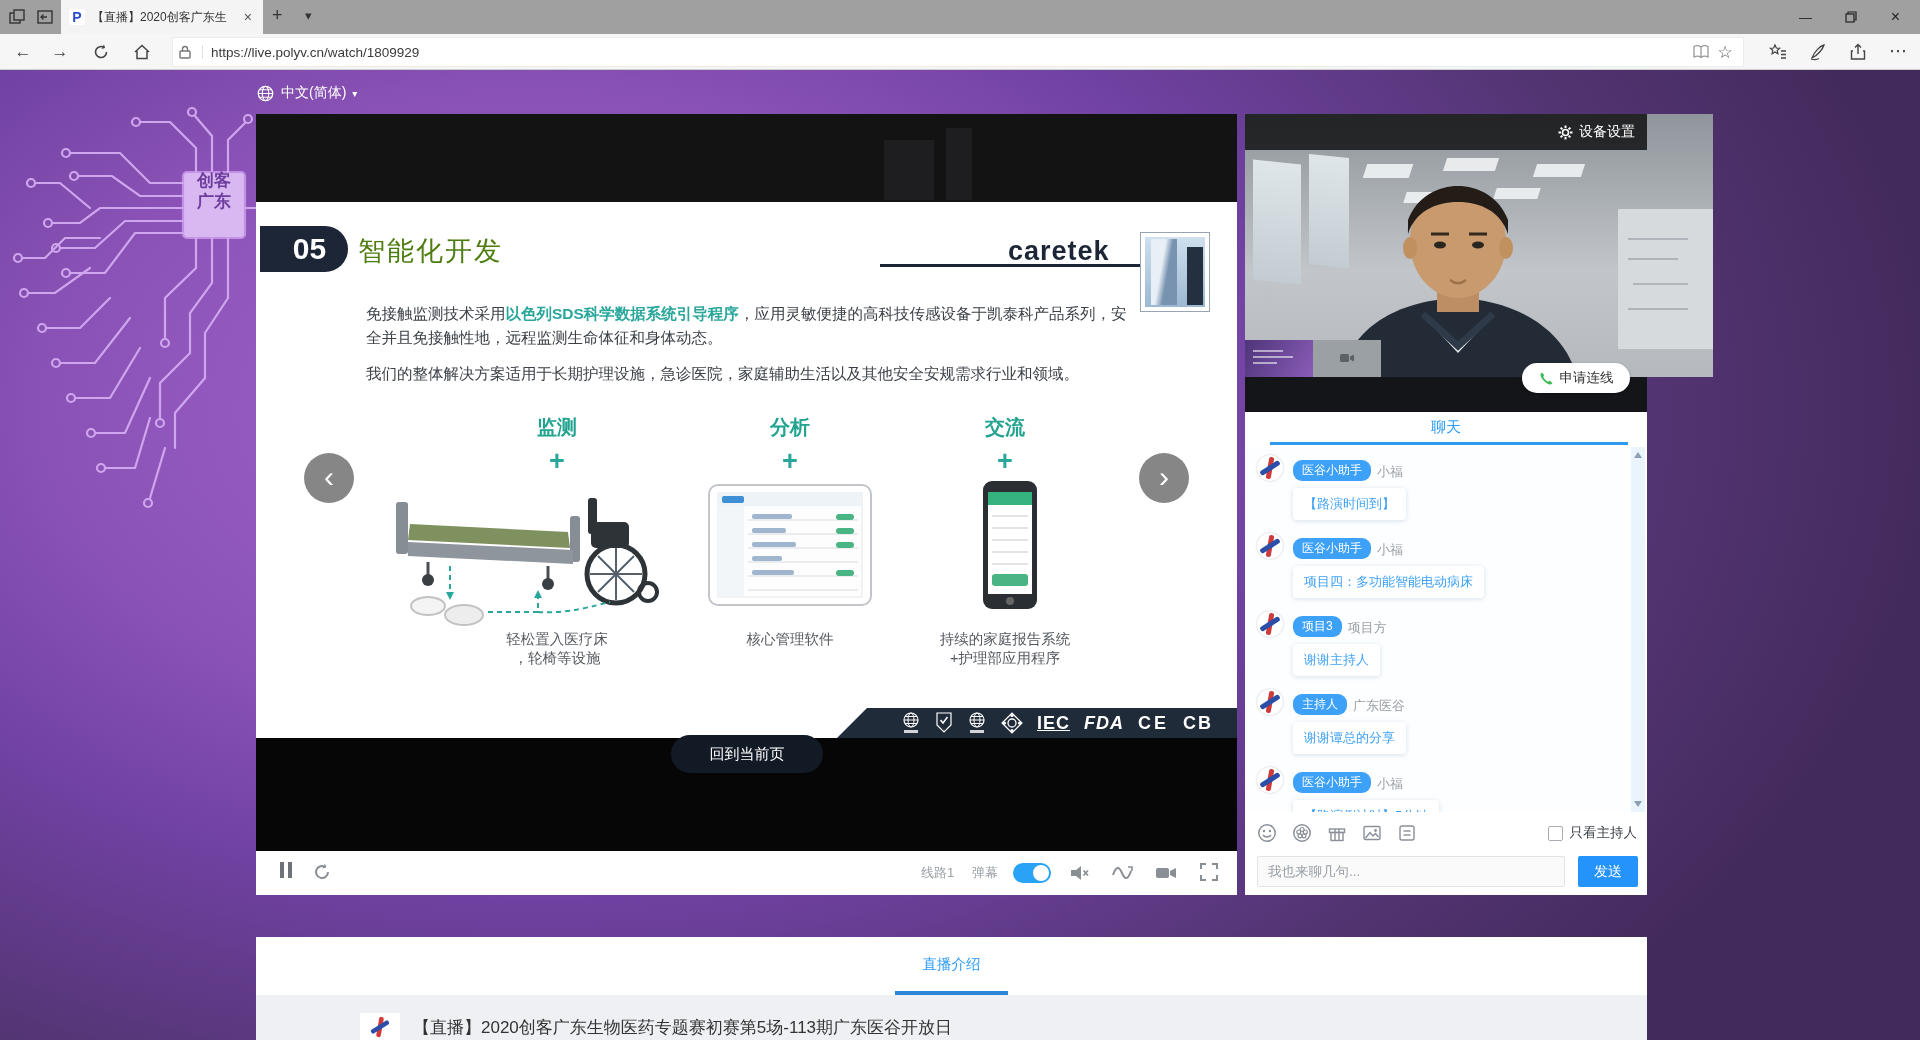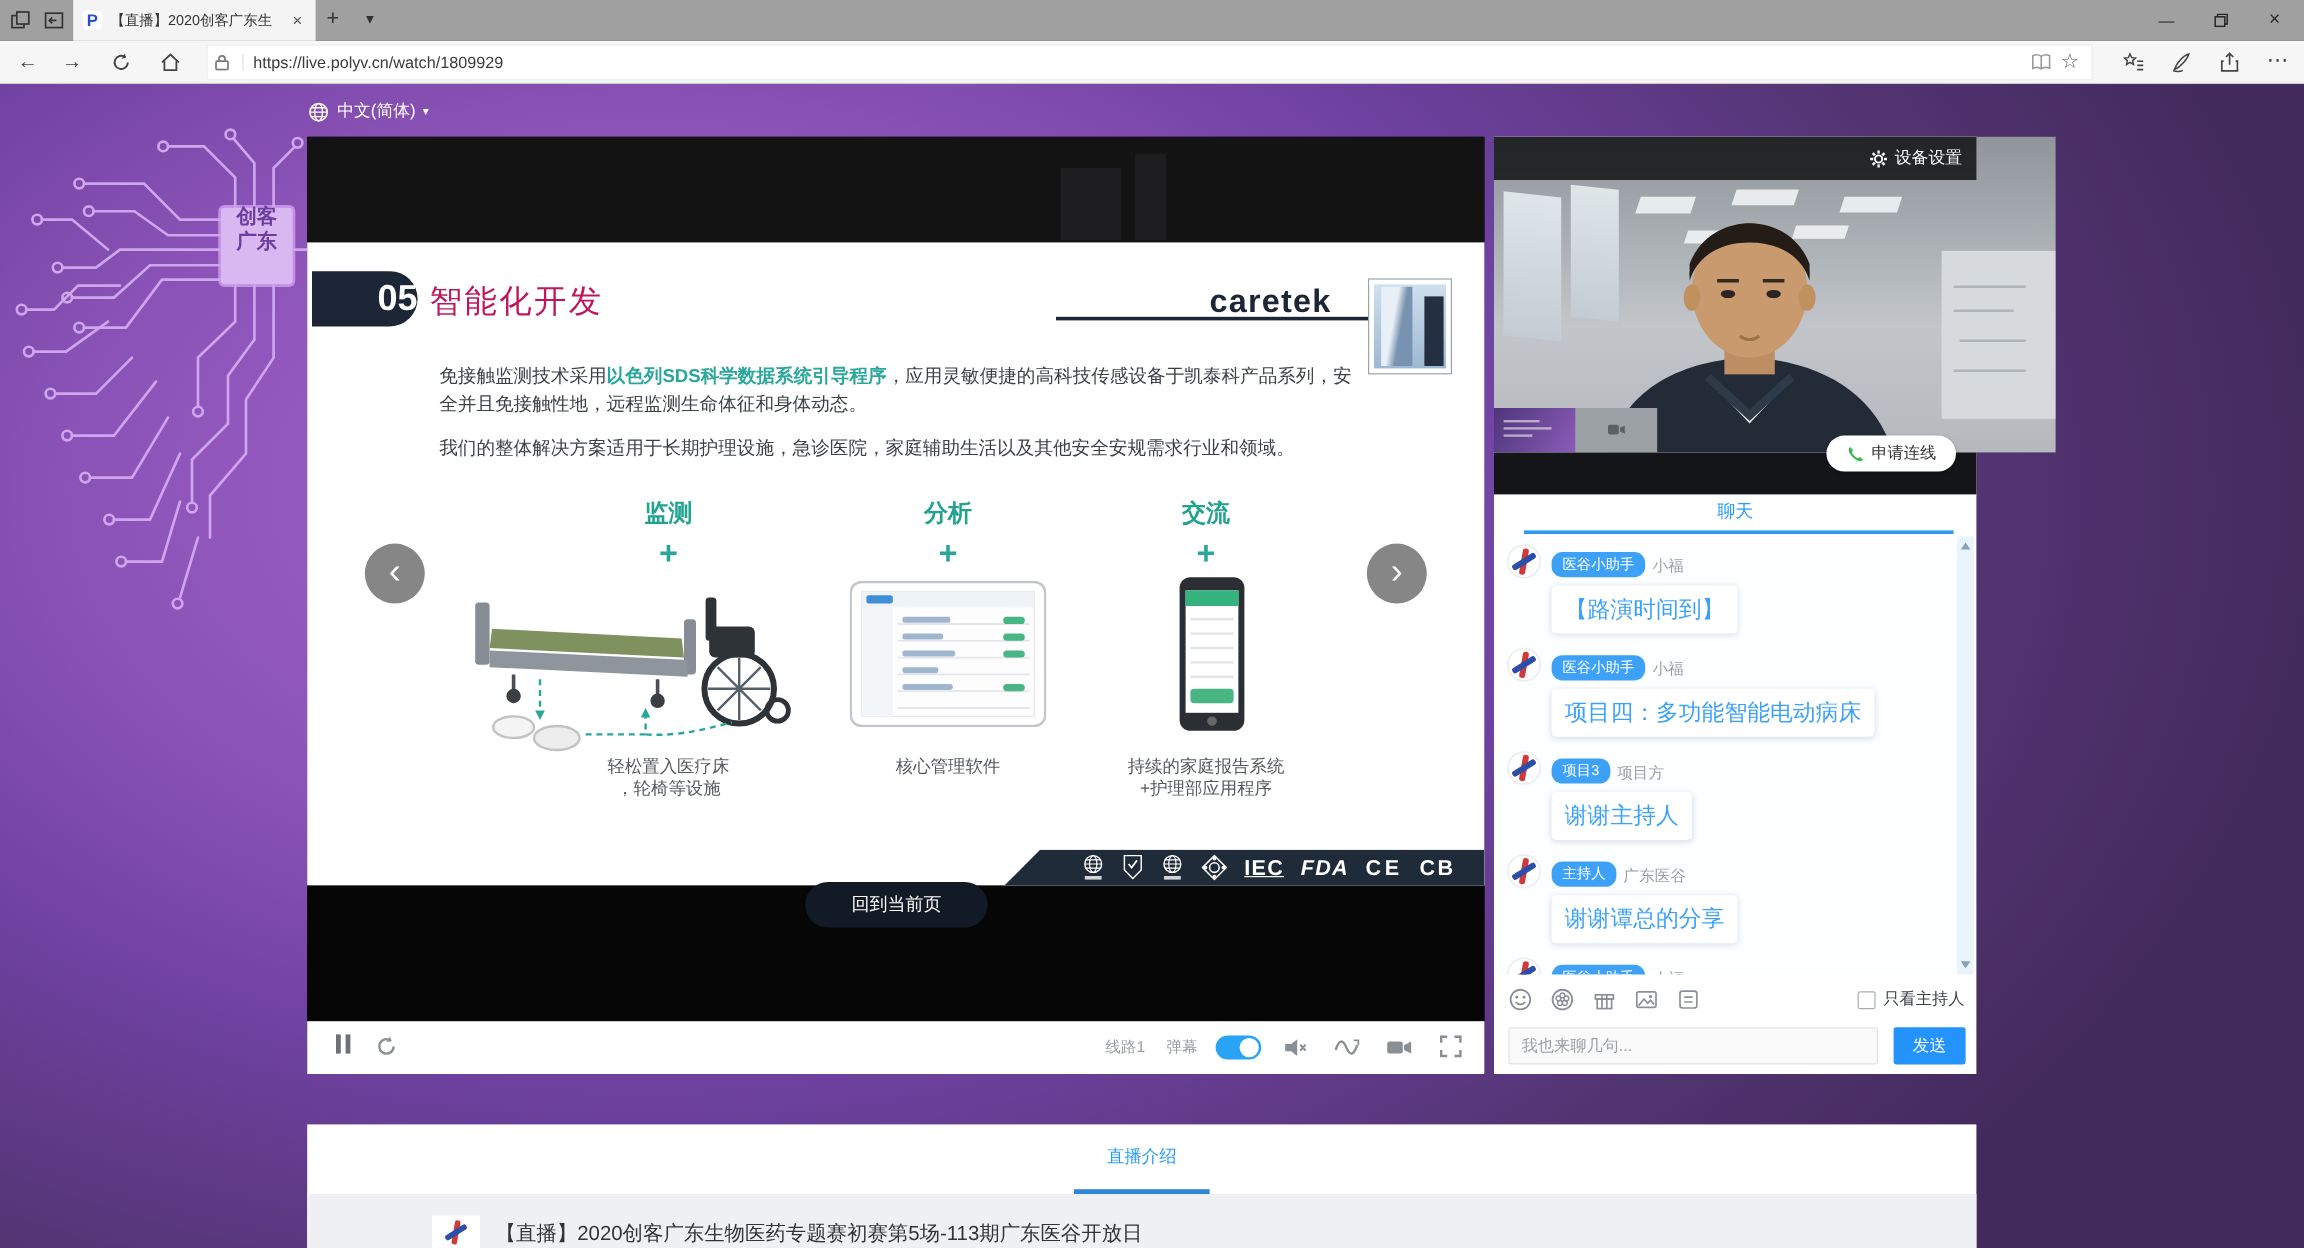--- a/index.html
+++ b/index.html
@@ -34,22 +34,22 @@
 
   .lang { position:absolute; left:257px; top:14px; display:flex; align-items:center; color:#fff; cursor:pointer; }
   .lang-label { font-size:14px; margin:0 6px 0 7px; }
   .lang-caret { font-size:10px; }
 
   
   .player { position:absolute; left:256px; top:44px; width:981px; height:781px; background:#000; }
   .vid-top { position:absolute; left:0; top:0; width:981px; height:88px; background:#131313; }
   .ghost { position:absolute; background:#1e1e20; }
   .slide { position:absolute; left:0; top:88px; width:981px; height:536px; background:#fff; overflow:hidden; }
-  .num-pill { position:absolute; left:4px; top:24px; width:88px; height:46px; background:#1c2636; border-radius:0 23px 23px 0; color:#fff; font-size:30px; font-weight:bold; text-align:right; line-height:46px;padding-left:11px; }
-  .slide-title { position:absolute; left:102px; top:31px; font-size:27px; color:#be185d; letter-spacing:2px; }
+  .num-pill { position:absolute; left:4px; top:24px; width:88px; height:46px; background:#1c2636; border-radius:0 23px 23px 0; color:#fff; font-size:30px; font-weight:bold; text-align:center; line-height:46px;padding-left:11px; }
+  .slide-title { position:absolute; left:102px; top:31px; font-size:27px; color:#4d7c0f; letter-spacing:2px; }
   .brand { position:absolute; left:752px; top:34px; font-size:27px; font-weight:bold; color:#1c2636; letter-spacing:1px; font-family:"Liberation Sans","DejaVu Sans",sans-serif; }
   .brand-line { position:absolute; left:624px; top:62px; width:266px; height:3px; background:#1c2636; }
   .building { position:absolute; left:884px; top:30px; width:70px; height:80px; background:#fff; border:1px solid #9aa4b0; }
   .b-sky { position:absolute; left:4px; top:4px; right:4px; bottom:4px; background:linear-gradient(180deg,#cfe0ee, #9db8d2); }
   .b-tower { position:absolute; left:10px; top:6px; width:26px; height:66px; background:linear-gradient(100deg,#e8eff6 40%, #7893b0 60%); }
   .b-dark { position:absolute; right:6px; top:14px; width:16px; height:58px; background:#24303f; }
   .slide-p { position:absolute; left:110px; width:762px; font-size:15.5px; line-height:24px; color:#3c4148; }
   .em-teal { color:#2aa79b; font-weight:bold; }
   .col-head { position:absolute; top:212px; width:160px; text-align:center; font-size:20px; font-weight:bold; color:#21a390; }
   .col-plus { position:absolute; top:244px; width:160px; text-align:center; font-size:27px; font-weight:bold; color:#2aa79b; }
@@ -83,21 +83,21 @@
   .call-pill span { font-size:13.5px; color:#333; }
   .chat-head { position:absolute; left:0; top:298px; width:402px; height:33px; text-align:center; }
   .chat-head .t { font-size:15px; color:#2b9cfa; line-height:30px; cursor:pointer; }
   .chat-underline { position:absolute; left:25px; top:30px; width:358px; height:3px; background:#2e9bf0; }
   .chatlist { position:absolute; left:0; top:333px; width:386px; height:365px; background:#fdfeff; overflow:hidden; padding:8px 10px 0 12px; }
   .msg { margin-bottom:13px; }
   .msg-head { display:flex; align-items:flex-end; height:26px; }
   .avatar { width:26px; height:26px; border-radius:50%; background:#fff; box-shadow:0 0 2px rgba(0,0,0,.25); margin-right:10px; flex:none; }
   .badge { background:#3da1f8; color:#fff; font-size:12px; border-radius:9px; padding:2px 9px; margin-right:6px; }
   .uname { font-size:13px; color:#9aa0a6; }
-  .bubble { display:inline-block; margin:7px 0 0 36px; background:#fff; box-shadow:0 1px 5px rgba(80,120,160,.22); border-radius:4px; padding:7px 11px; font-size:19px; color:#3da1f8; }
+  .bubble { display:inline-block; margin:7px 0 0 36px; background:#fff; box-shadow:0 1px 5px rgba(80,120,160,.22); border-radius:4px; padding:7px 11px; font-size:13px; color:#3da1f8; }
   .scrollbar { position:absolute; right:2px; top:333px; width:14px; height:365px; background:#eaf4fc; }
   .sb-arrow { position:absolute; left:3px; width:0; height:0; border-left:4px solid transparent; border-right:4px solid transparent; }
   .sb-up { top:5px; border-bottom:6px solid #8aa0b5; }
   .sb-down { bottom:5px; border-top:6px solid #8aa0b5; }
   .chat-tools { position:absolute; left:0; top:706px; width:402px; height:30px; }
   .tool-ico { position:absolute; top:3px; width:22px; height:22px; color:#8a9099; cursor:pointer; }
   .onlyhost { position:absolute; right:10px; top:4px; display:flex; align-items:center; gap:7px;padding-left:20px; }
   .cbx { width:15px; height:15px; border:1px solid #a8adb3; border-radius:2px; background:#fff; cursor:pointer; }
   .onlyhost span { font-size:13.5px; color:#3c4148; }
   .chat-input-row { position:absolute; left:0; top:742px; width:402px; height:32px; }

